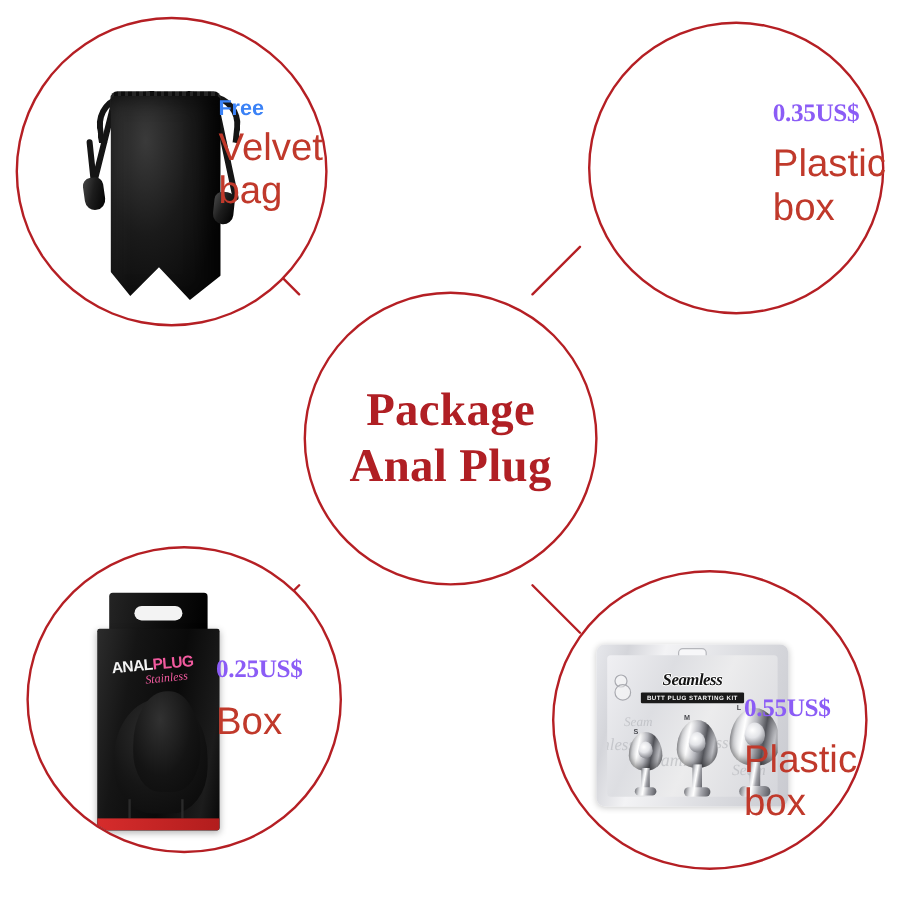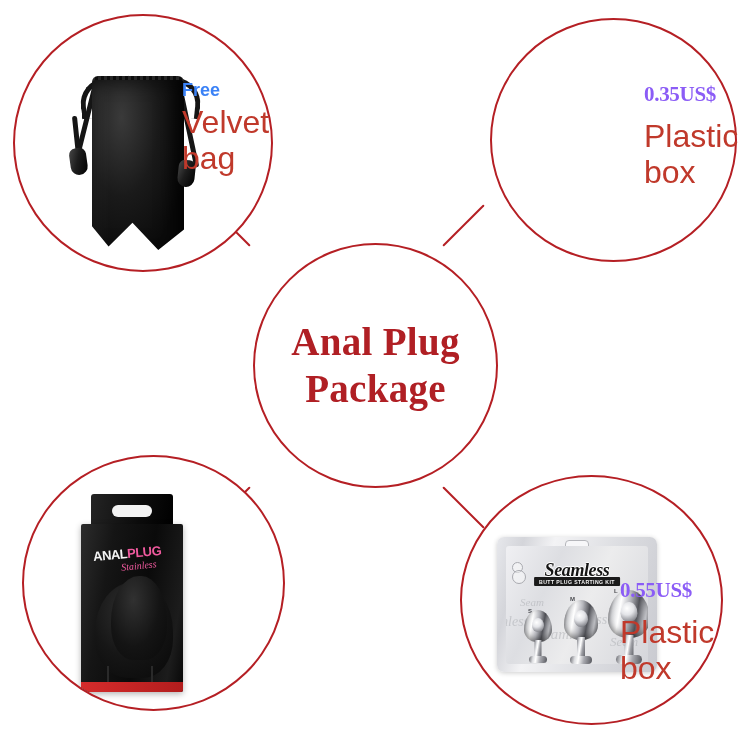--- a/index.html
+++ b/index.html
@@ -205,21 +205,21 @@
     color:rgba(150,152,158,.38);
     white-space:nowrap;pointer-events:none;
   }
   .kit-hole{
     position:absolute;left:50%;top:3px;transform:translateX(-50%);
     width:22px;height:8px;border:1.4px solid #b5b6bb;border-radius:4px;background:#f7f7f9;
   }
   .kit-title{
     position:absolute;left:50%;top:14px;transform:translateX(-50%);
     font-family:"Liberation Serif", serif;font-style:italic;font-weight:bold;
-    font-size:18px;color:#141414;
+    font-size:14px;color:#141414;
     text-shadow:0.8px 0 0 #fff,-0.8px 0 0 #fff,0 0.8px 0 #fff,0 -0.8px 0 #fff;
     white-space:nowrap;letter-spacing:-0.4px;
   }
   .kit-sub{
     position:absolute;left:50%;top:31px;transform:translateX(-50%);
     background:#1a1a1a;color:#f4f4f4;
     font-size:5.2px;font-weight:bold;letter-spacing:0.4px;
     padding:1.5px 5px;border-radius:1px;white-space:nowrap;
   }
   .size-tag{
@@ -276,41 +276,47 @@
   <div class="label-block" style="left:644px;top:82px;">
     <div class="price">0.35US$</div>
     <div class="desc" style="margin-top:12px;">
       <div>Plastic</div>
       <div>box</div>
     </div>
   </div>
 
   <div class="node" id="center-node">
     <div class="center-text">
+      <div>Package</div>
       <div>Anal Plug</div>
-      <div>Package</div>
     </div>
   </div>
 
   <div class="node" id="node-bl" style="left:22px;top:455px;width:263px;height:256px;">
     <div class="node-img">
       <div class="box-wrap" style="left:53px;top:37px;">
         <div class="box-tab">
           <div class="slot"></div>
         </div>
         <div class="box-main">
           <div class="box-silhouette"></div>
           <div class="box-silhouette2"></div>
           <div class="box-brand"><span class="w">ANAL</span><span class="p">PLUG</span></div>
           <div class="box-script">Stainless</div>
           <div class="box-notch" style="left:26px;"></div>
           <div class="box-notch" style="left:70px;"></div>
           <div class="box-redstrip"></div>
         </div>
       </div>
+    </div>
+  </div>
+  <div class="label-block" style="left:180px;top:545px;">
+    <div class="price">0.25US$</div>
+    <div class="desc" style="margin-top:14px;">
+      <div>Box</div>
     </div>
   </div>
 
   <div class="node" id="node-br" style="left:460px;top:475px;width:263px;height:250px;">
     <div class="node-img">
       <div class="blister2" style="left:35px;top:60px;">
         <div class="kit-hole"></div>
         <div class="tray">
           <div class="wm" style="left:-8px;top:68px;font-size:14px;">mless</div>
           <div class="wm" style="left:38px;top:80px;font-size:15px;">eamless</div>

